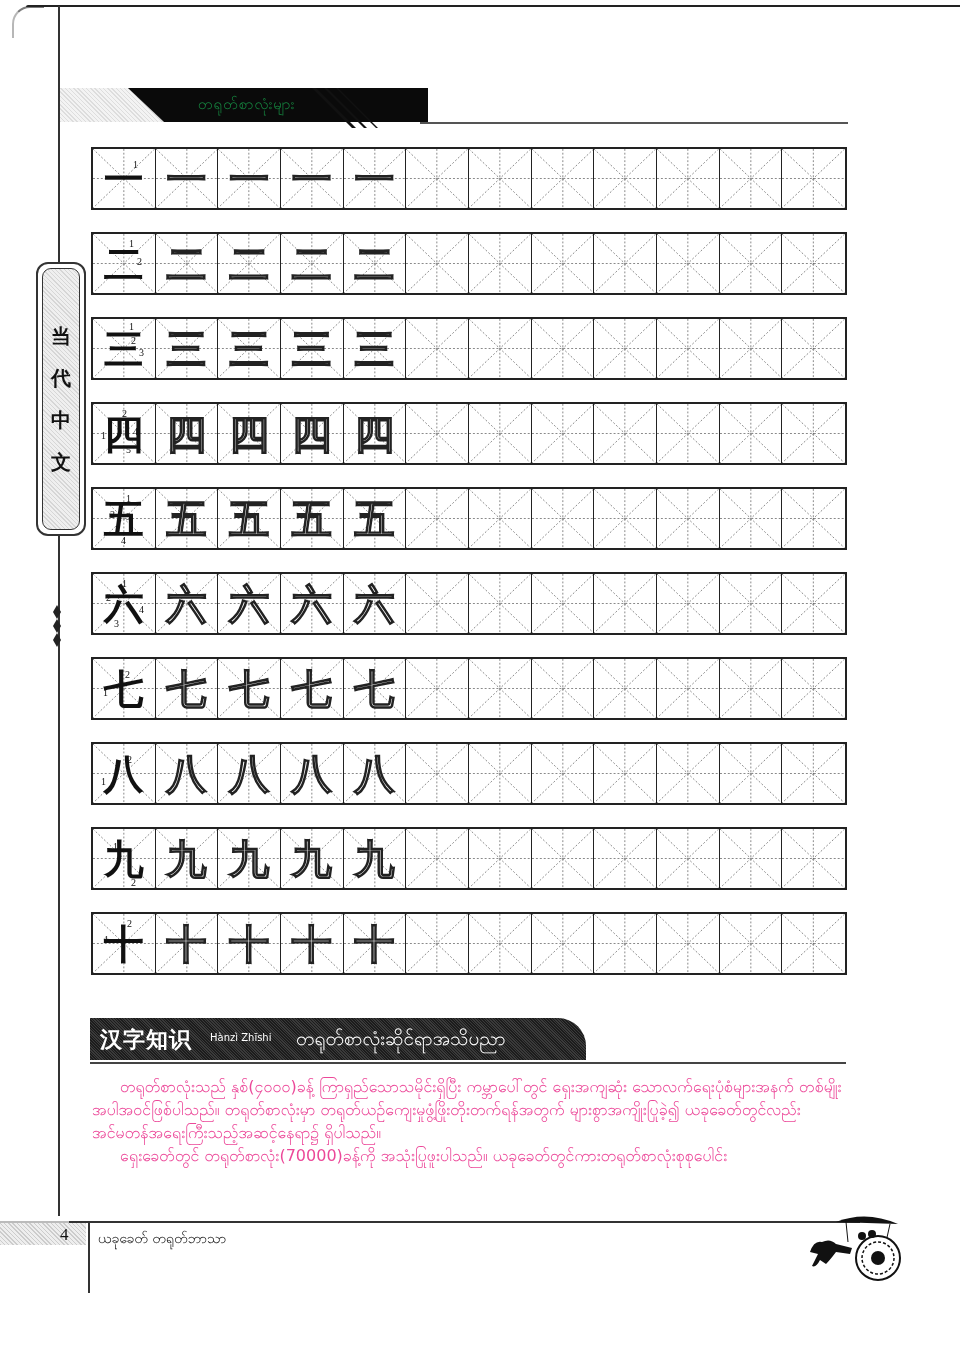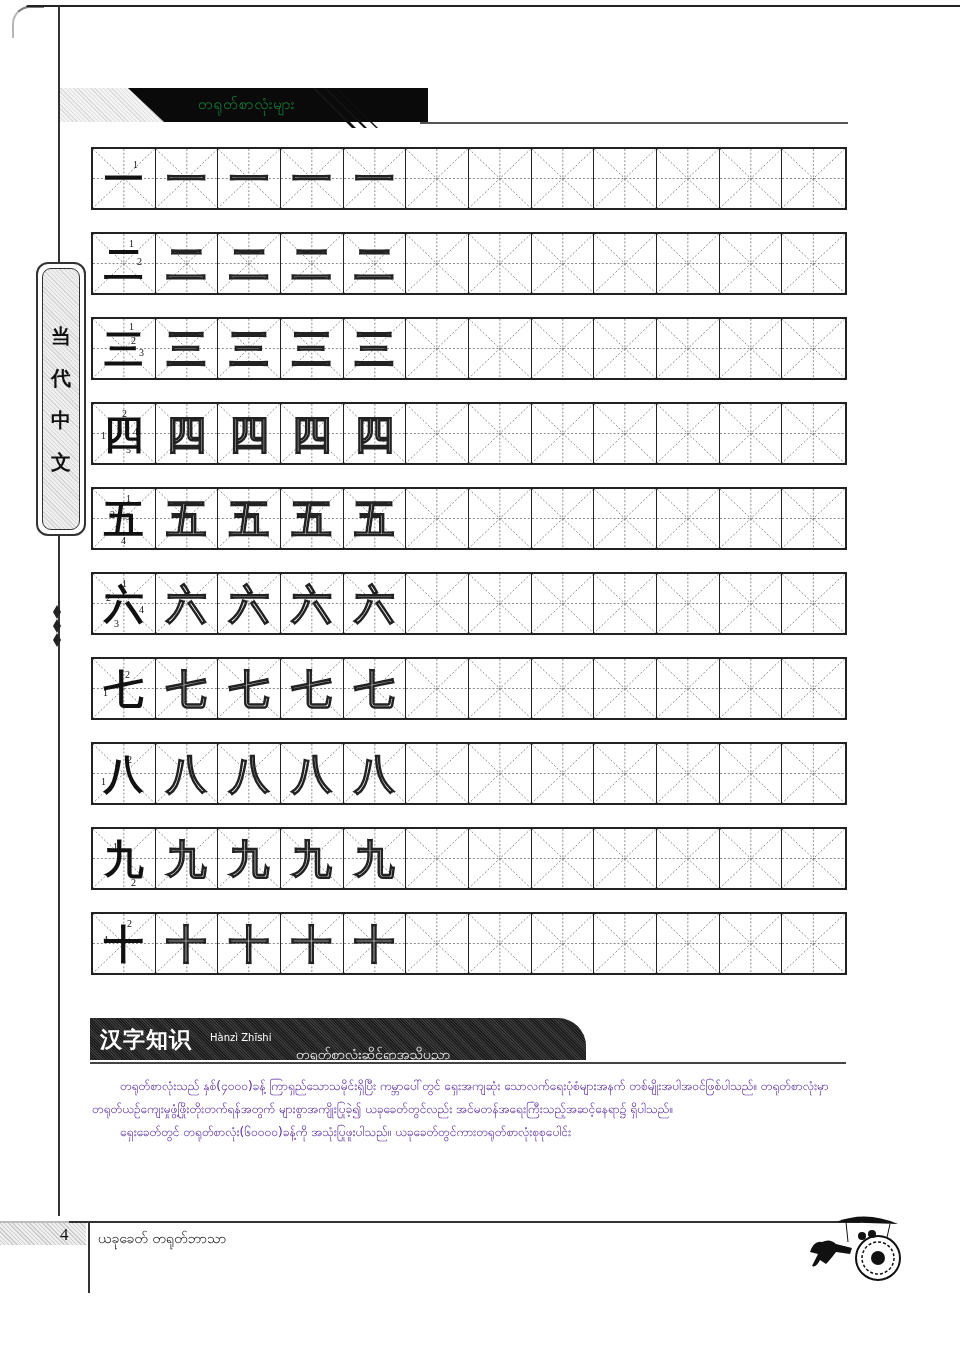--- a/index.html
+++ b/index.html
@@ -33,24 +33,24 @@
   .glyph{position:absolute;left:0;top:0;width:100%;height:100%;display:flex;align-items:center;justify-content:center;
     font-family:"DejaVu Serif",serif;font-size:40px;line-height:1;}
   .glyph.solid{color:#111;font-weight:bold;}
   .glyph.trace{color:#fff;-webkit-text-stroke:1.2px #222;font-weight:bold;}
   .stroke-num{position:absolute;font-family:"Liberation Serif",serif;font-size:10px;color:#111;}
 
   .kb-banner{position:absolute;left:90px;top:1018px;width:496px;height:42px;border-radius:0 28px 0 0;
     background:repeating-linear-gradient(45deg,#1c1c1c 0 1px,#3a3a3a 1px 2px);overflow:hidden;}
   .kb-zh{position:absolute;left:10px;top:7px;color:#fff;font-size:22px;font-weight:bold;letter-spacing:1px;text-align:center;}
   .kb-pinyin{position:absolute;left:120px;top:14px;color:#fff;font-size:10px;}
-  .kb-my{position:absolute;left:206px;top:27px;color:#fff;font-size:14px;}
+  .kb-my{position:absolute;left:206px;top:8px;color:#fff;font-size:19px;}
   .kb-rule{position:absolute;left:90px;top:1062px;width:756px;height:1.5px;background:#444;}
 
-  .body-text{position:absolute;left:92px;top:1075px;width:760px;font-size:12px;line-height:23px;color:#4c1d95;}
+  .body-text{position:absolute;left:92px;top:1075px;width:760px;font-size:16px;line-height:23px;color:#ec4899;}
   .body-text p{margin:0;text-indent:28px;}
 
   .footer-rule{position:absolute;left:0;top:1221px;width:860px;height:2px;
     background:linear-gradient(90deg,#bbb 0 8%,#333 8%);}
   .page-num-box{position:absolute;left:0;top:1223px;width:86px;height:22px;background:repeating-linear-gradient(45deg,#ccc 0 1px,#eee 1px 3px);}
   .page-num{position:absolute;left:60px;top:1225px;font-family:"Liberation Serif",serif;font-size:17px;}
   .footer-div{position:absolute;left:88px;top:1223px;width:1.5px;height:70px;background:#333;}
   .footer-title{position:absolute;left:98px;top:1229px;font-size:14px;}
   .chariot{position:absolute;left:806px;top:1212px;width:96px;height:72px;}
 </style>
@@ -1150,21 +1150,21 @@
 
 <div class="kb-banner">
   <span class="kb-zh">汉字知识</span>
   <span class="kb-pinyin">Hànzì Zhīshi</span>
   <span class="kb-my">တရုတ်စာလုံးဆိုင်ရာအသိပညာ</span>
 </div>
 <div class="kb-rule"></div>
 
 <div class="body-text">
   <p>တရုတ်စာလုံးသည် နှစ်(၄၀၀၀)ခန့် ကြာရှည်သောသမိုင်းရှိပြီး ကမ္ဘာပေါ်တွင် ရှေးအကျဆုံး သောလက်ရေးပုံစံများအနက် တစ်မျိုးအပါအဝင်ဖြစ်ပါသည်။ တရုတ်စာလုံးမှာ တရုတ်ယဉ်ကျေးမှုဖွံ့ဖြိုးတိုးတက်ရန်အတွက် များစွာအကျိုးပြုခဲ့၍ ယခုခေတ်တွင်လည်း အင်မတန်အရေးကြီးသည့်အဆင့်နေရာ၌ ရှိပါသည်။</p>
-  <p>ရှေးခေတ်တွင် တရုတ်စာလုံး(၆၀၀၀၀)ခန့်ကို အသုံးပြုဖူးပါသည်။ ယခုခေတ်တွင်ကားတရုတ်စာလုံးစုစုပေါင်း</p>
+  <p>ရှေးခေတ်တွင် တရုတ်စာလုံး(70000)ခန့်ကို အသုံးပြုဖူးပါသည်။ ယခုခေတ်တွင်ကားတရုတ်စာလုံးစုစုပေါင်း</p>
 </div>
 
 <div class="footer-rule"></div>
 <div class="page-num-box"></div>
 <div class="page-num">4</div>
 <div class="footer-div"></div>
 <div class="footer-title">ယခုခေတ် တရုတ်ဘာသာ</div>
 <svg class="chariot" viewBox="0 0 96 72">
   <path d="M30 10 Q60 -2 92 12 Z" fill="#111"></path>
   <line x1="40" y1="10" x2="42" y2="30" stroke="#111" stroke-width="1"></line>

